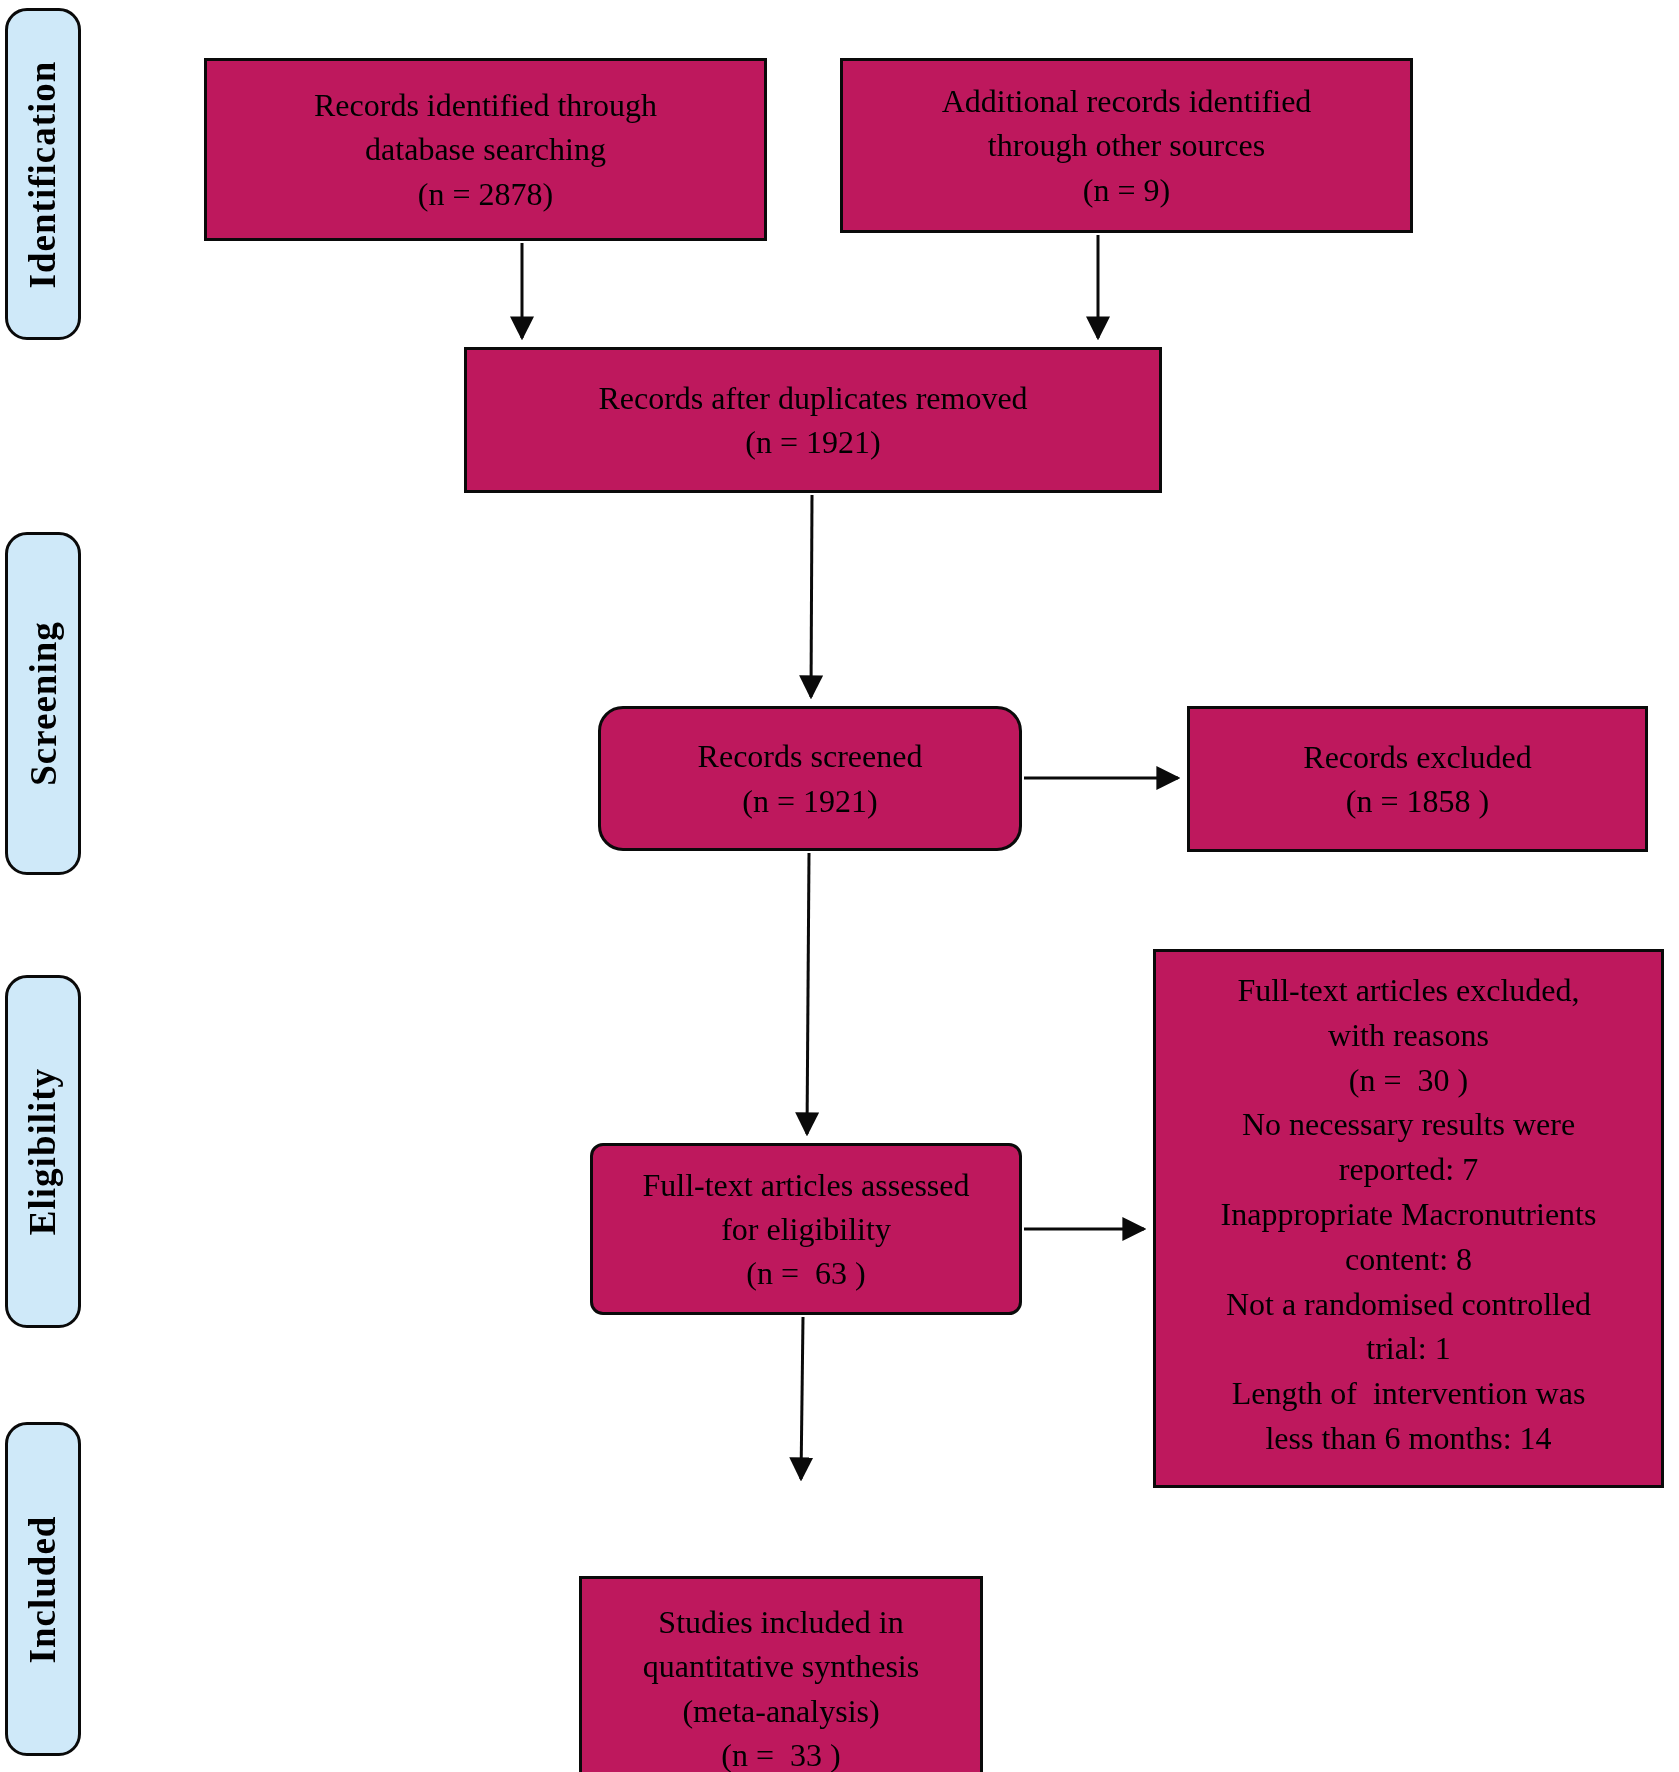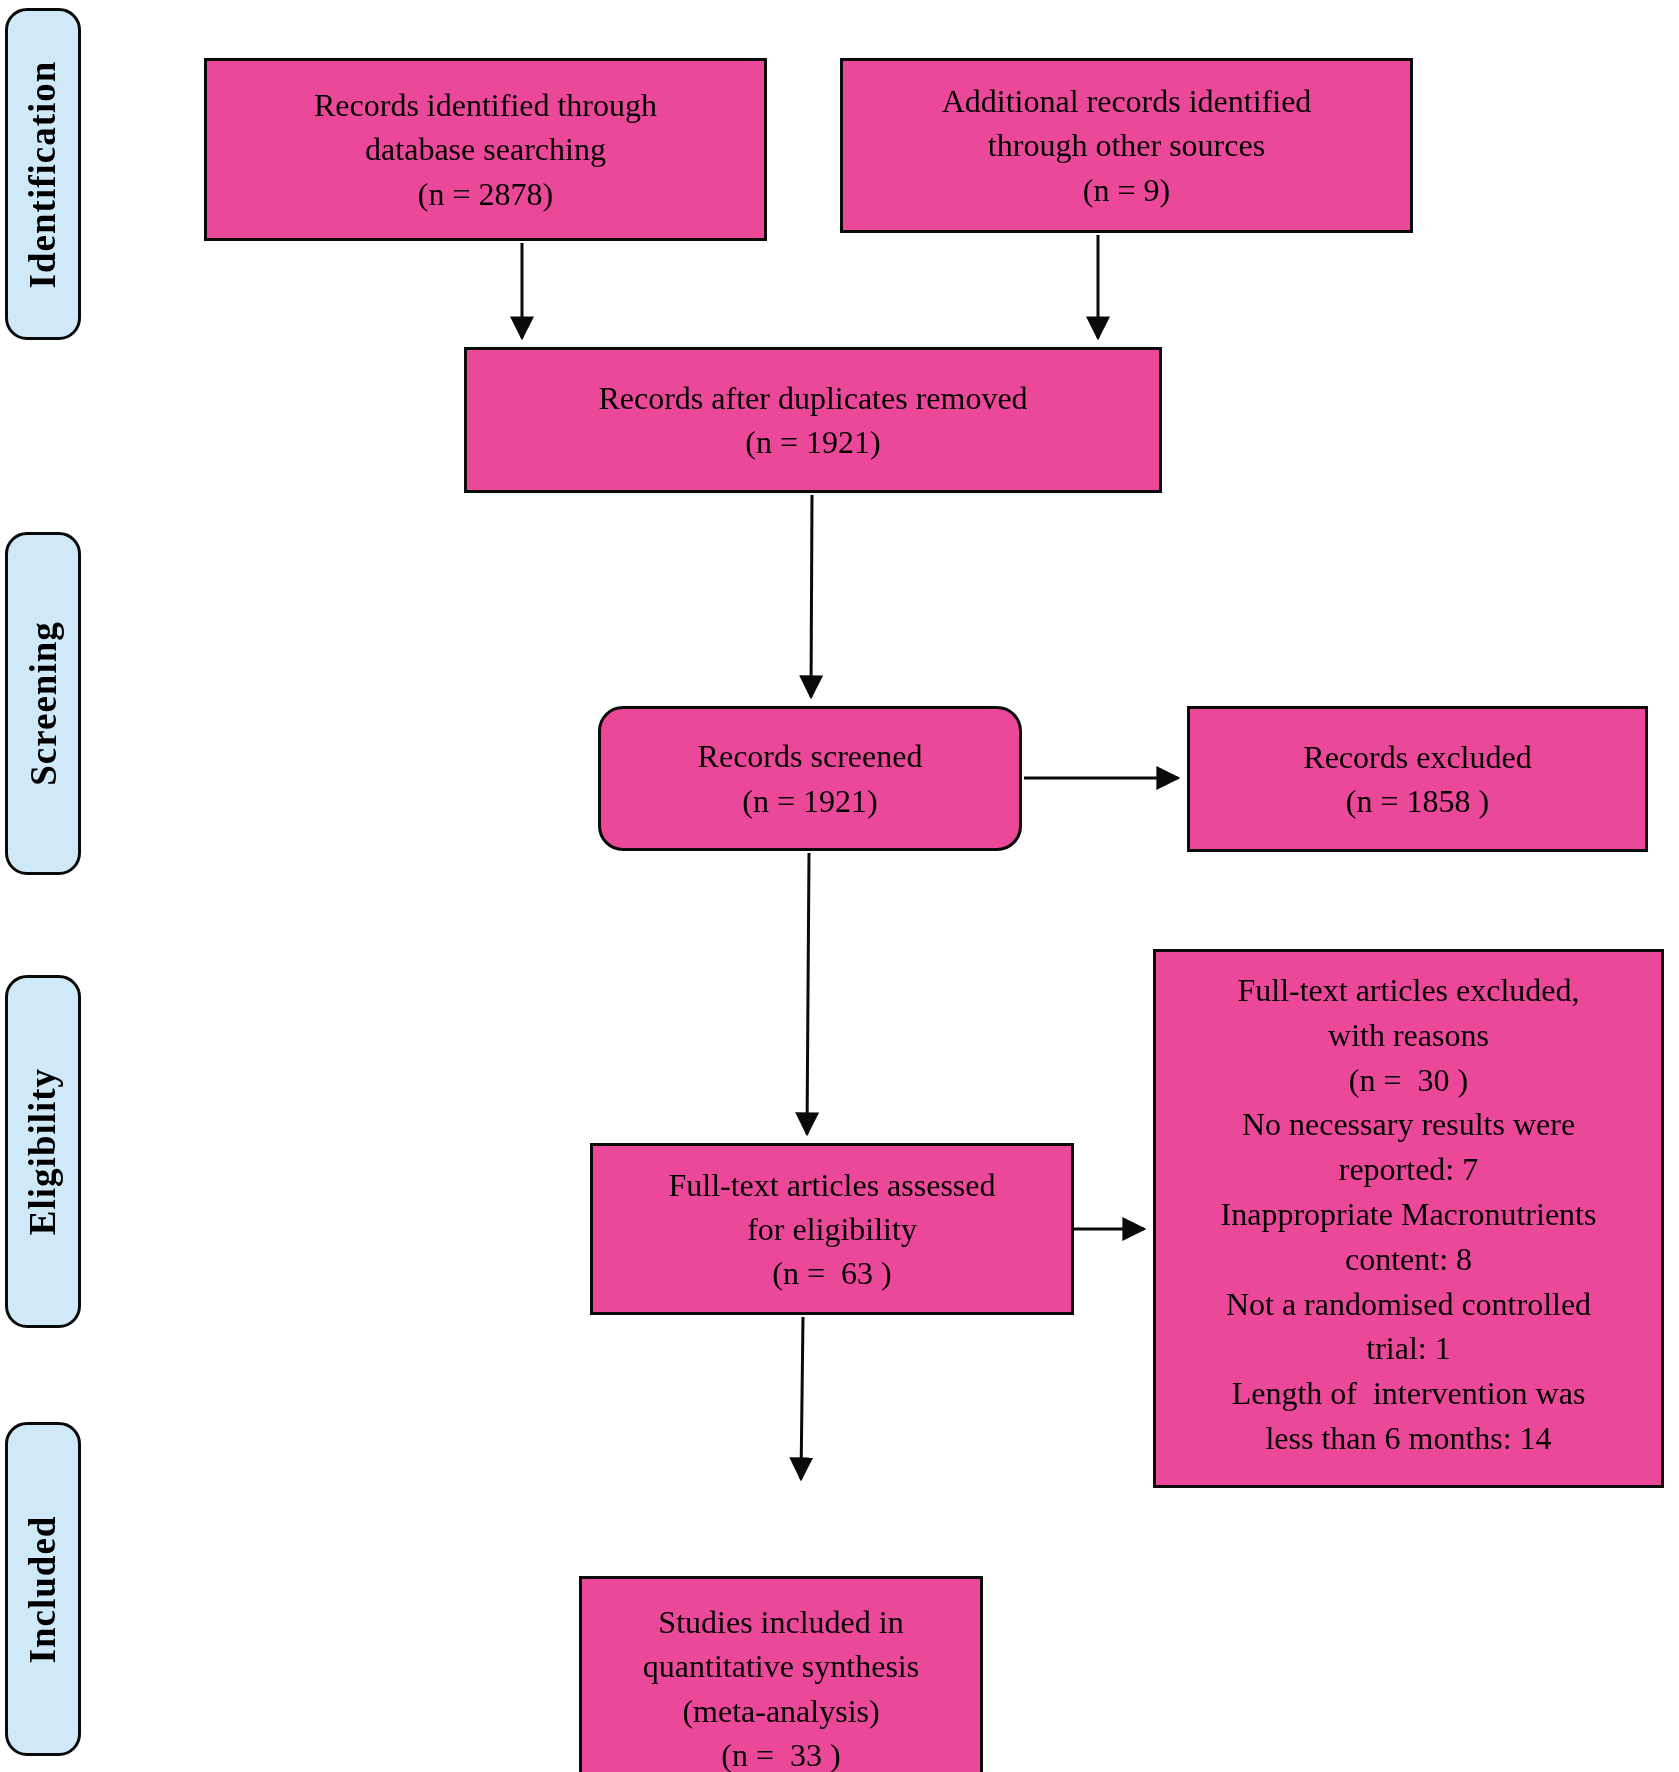--- a/index.html
+++ b/index.html
@@ -28,21 +28,21 @@
     transform: rotate(-90deg);
     white-space: nowrap;
     font-weight: bold;
     font-size: 37px;
     letter-spacing: 1px;
   }
   .fbox {
     position: absolute;
     box-sizing: border-box;
     border: 3px solid #0a0a0a;
-    background: #ec4899;
+    background: #be185d;
     display: flex;
     flex-direction: column;
     align-items: center;
     justify-content: center;
     text-align: center;
     font-size: 32px;
     line-height: 1.38;
     white-space: pre-wrap;
   }
   .fbox.top-align { justify-content: flex-start; }
@@ -55,21 +55,21 @@
   #stage-identification { top: 8px;    height: 332px; }
   #stage-screening      { top: 532px;  height: 343px; }
   #stage-eligibility    { top: 975px;  height: 353px; }
   #stage-included       { top: 1422px; height: 334px; }
 
   #box-db-search        { left: 204px;  top: 58px;   width: 563px; height: 183px; }
   #box-other-sources    { left: 840px;  top: 58px;   width: 573px; height: 175px; }
   #box-after-duplicates { left: 464px;  top: 347px;  width: 698px; height: 146px; }
   #box-screened         { left: 598px;  top: 706px;  width: 424px; height: 145px; border-radius: 25px; }
   #box-excluded         { left: 1187px; top: 706px;  width: 461px; height: 146px; }
-  #box-fulltext         { left: 590px;  top: 1143px; width: 484px; height: 172px; }
+  #box-fulltext         { left: 590px;  top: 1143px; width: 432px; height: 172px; border-radius: 13px; }
   #box-fulltext-excluded{ left: 1153px; top: 949px;  width: 511px; height: 539px;
                           padding: 16px 24px 8px 24px; line-height: 1.40; }
   #box-included-synth   { left: 579px;  top: 1576px; width: 404px; height: 225px; }
 
   .arrows {
     position: absolute;
     inset: 0;
     width: 100%;
     height: 100%;
     pointer-events: none;

